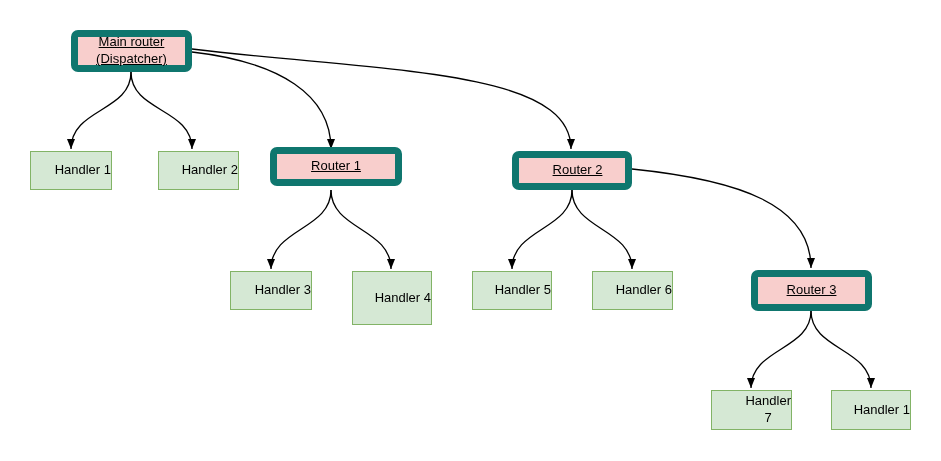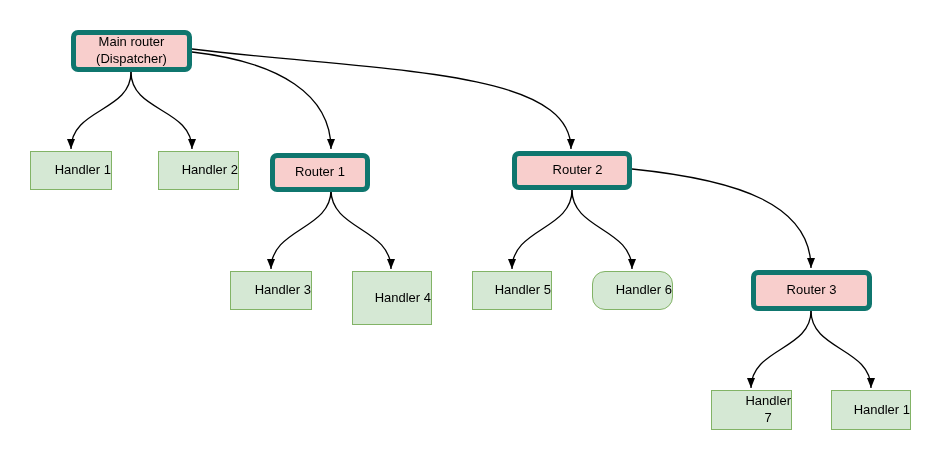--- a/index.html
+++ b/index.html
@@ -31,22 +31,23 @@
     font-size: 13px;
     color: #000000;
     text-align: center;
     line-height: 1.3;
   }
   .node span {
     white-space: pre-line;
   }
   .router {
     background: #f8cecc;
-    border: 5px solid #0f766e;
+    border: 7px solid #0f766e;
     border-radius: 7px;
+    text-decoration: underline;
   }
   .handler {
     background: #d5e8d4;
     border: 1px solid #82b366;
     justify-content: flex-end;
   }
 </style>
 </head>
 <body>
 
@@ -79,41 +80,41 @@
   </div>
 
   <div class="node handler" style="left:30px; top:151px; width:82px; height:39px;">
     <span>Handler 1</span>
   </div>
 
   <div class="node handler" style="left:158px; top:151px; width:81px; height:39px;">
     <span>Handler 2</span>
   </div>
 
-  <div class="node router" style="left:270px; top:153px; width:100px; height:39px;border-radius:7px;">
+  <div class="node router" style="left:270px; top:147px; width:132px; height:39px;border-radius:7px;">
     <span>Router 1</span>
   </div>
 
   <div class="node router" style="left:512px; top:151px; width:120px; height:39px;padding-left:11px;">
     <span>Router 2</span>
   </div>
 
   <div class="node handler" style="left:230px; top:271px; width:82px; height:39px;">
     <span>Handler 3</span>
   </div>
 
   <div class="node handler" style="left:352px; top:271px; width:80px; height:54px;">
     <span>Handler 4</span>
   </div>
 
   <div class="node handler" style="left:472px; top:271px; width:80px; height:39px;">
     <span>Handler 5</span>
   </div>
 
-  <div class="node handler" style="left:592px; top:271px; width:81px; height:39px;border-radius:13px;">
+  <div class="node handler" style="left:592px; top:271px; width:81px; height:39px;">
     <span>Handler 6</span>
   </div>
 
   <div class="node router" style="left:751px; top:270px; width:121px; height:41px;">
     <span>Router 3</span>
   </div>
 
   <div class="node handler" style="left:711px; top:390px; width:81px; height:40px;padding-left:48px;">
     <span>Handler 7</span>
   </div>

